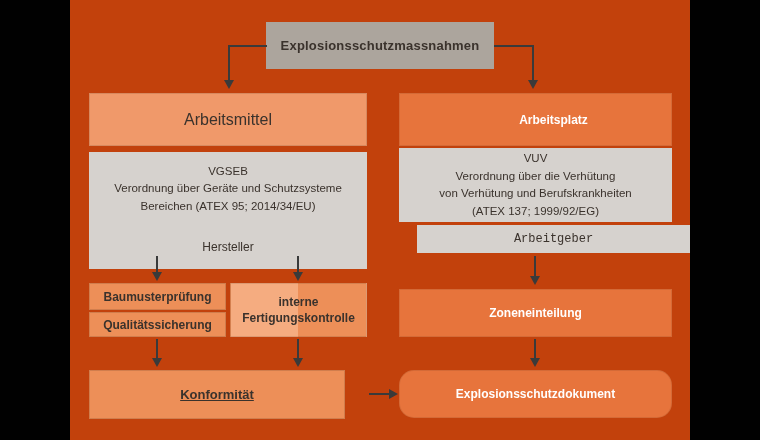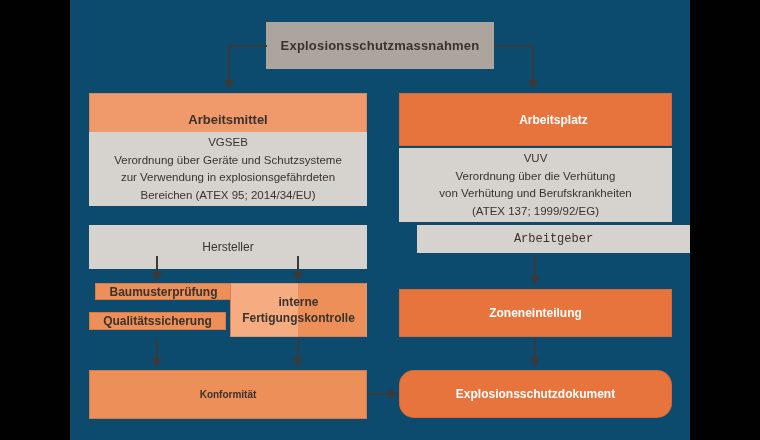--- a/index.html
+++ b/index.html
@@ -1,35 +1,35 @@
 <!DOCTYPE html>
 <html style="--sidebar: #010101; --title_bg: #aca59d; --gray_bg: #d6d2ce; --orange_strong: #e7743c; --orange_medium: #f0996a; --orange_check: #ed8f58; --orange_light: #f5ac80; --text_dark: #3a322c; --text_light: #ffffff; --arrow: #3a3a3a;"><head>
 <meta charset="utf-8">
 <style>
   html,body{margin:0;padding:0;background:#fff;}
   .stage{
     position:relative;width:760px;height:440px;overflow:hidden;
-    background:#0c4a6e;
+    background:#c2410c;
     font-family:"Liberation Sans", sans-serif;
     -webkit-font-smoothing:antialiased;
   }
   .bar{position:absolute;top:0;height:440px;background:var(--sidebar);}
   .bar.left{left:0;width:70px;}
   .bar.right{left:690px;width:70px;}
 
   .box{
     position:absolute;display:flex;align-items:center;justify-content:center;
     text-align:center;box-sizing:border-box;
   }
   .box.title{
     background:var(--title_bg);color:var(--text_dark);
     font-size:13px;font-weight:700;letter-spacing:.2px;
   }
   .box.orange-med{background:var(--orange_medium);border:1px solid rgba(0,0,0,.10);
-    color:var(--text_dark);font-size:13px;font-weight:700;}
+    color:var(--text_dark);font-size:16px;font-weight:400;}
   .box.orange-strong{background:var(--orange_strong);border:1px solid rgba(0,0,0,.08);
     color:var(--text_light);font-size:12px;font-weight:700;}
   .box.orange-check{background:var(--orange_check);border:1px solid rgba(0,0,0,.12);
     color:var(--text_dark);font-size:12px;font-weight:700;}
   .box.orange-split{
     background:linear-gradient(90deg,var(--orange_light) 0 50%,var(--orange_check) 50% 100%);
     border:1px solid rgba(0,0,0,.10);
     color:var(--text_dark);font-size:12px;font-weight:700;line-height:16px;
     flex-direction:column;
   }
@@ -70,54 +70,53 @@
   <div class="head-down" style="left:224px;top:80px;"></div>
 
   <div class="hline" style="left:494px;top:45px;width:39px;"></div>
   <div class="vline" style="left:532px;top:45px;height:37px;"></div>
   <div class="head-down" style="left:528px;top:80px;"></div>
 
   <div class="box orange-med" style="left:89px;top:93px;width:278px;height:53px;">
     <span>Arbeitsmittel</span>
   </div>
 
-  <div class="box gray" style="left:89px;top:132px;width:278px;height:74px;">
+  <div class="box gray" style="left:89px;top:152px;width:278px;height:74px;">
     <div class="reg-title">VGSEB</div>
     <div>Verordnung über Geräte und Schutzsysteme</div>
-    <div>zur Verwendung in explosionsgefährdeten</div>
     <div>Bereichen (ATEX 95; 2014/34/EU)</div>
   </div>
 
   <div class="box gray-actor" style="left:89px;top:225px;width:278px;height:44px;">
     <span>Hersteller</span>
   </div>
 
   <div class="vline" style="left:156px;top:256px;height:18px;"></div>
   <div class="head-down" style="left:152px;top:272px;"></div>
   <div class="vline" style="left:297px;top:256px;height:18px;"></div>
   <div class="head-down" style="left:293px;top:272px;"></div>
 
-  <div class="box orange-check" style="left:95px;top:283px;width:137px;height:17px;">
+  <div class="box orange-check" style="left:89px;top:283px;width:137px;height:27px;">
     <span>Baumusterprüfung</span>
   </div>
-  <div class="box orange-check" style="left:89px;top:312px;width:137px;height:18px;">
+  <div class="box orange-check" style="left:89px;top:312px;width:137px;height:25px;">
     <span>Qualitätssicherung</span>
   </div>
 
   <div class="box orange-split" style="left:230px;top:283px;width:137px;height:54px;">
     <span>interne</span>
     <span>Fertigungskontrolle</span>
   </div>
 
   <div class="vline" style="left:156px;top:339px;height:21px;"></div>
   <div class="head-down" style="left:152px;top:358px;"></div>
   <div class="vline" style="left:297px;top:339px;height:21px;"></div>
   <div class="head-down" style="left:293px;top:358px;"></div>
 
-  <div class="box orange-check" style="left:89px;top:370px;width:278px;height:49px;font-size:10px;">
+  <div class="box orange-check" style="left:89px;top:370px;width:256px;height:49px;font-size:13px;text-decoration:underline;">
     <span>Konformität</span>
   </div>
 
   <div class="box orange-strong" style="left:399px;top:93px;width:273px;height:53px;padding-left:36px;">
     <span>Arbeitsplatz</span>
   </div>
 
   <div class="box gray" style="left:399px;top:148px;width:273px;height:74px;">
     <div class="reg-title">VUV</div>
     <div>Verordnung über die Verhütung</div>

